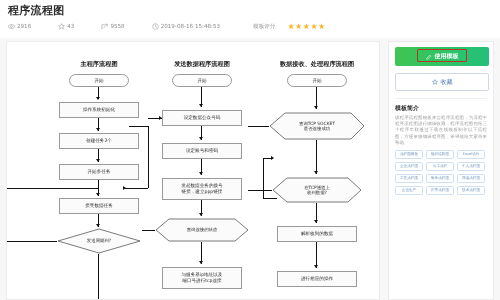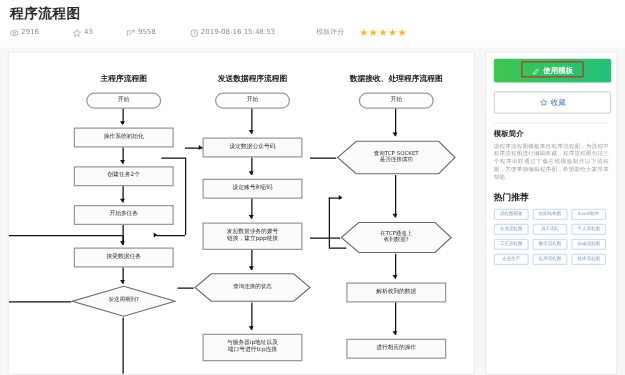--- a/index.html
+++ b/index.html
@@ -429,21 +429,20 @@
           </svg>
       </span>
       <span>收藏</span>
     </div>
 
     <div class="divider"></div>
 
     <div class="sec-title">模板简介</div>
     <div class="intro">该程序流程图模板来自程序流程图，为流程中程序流程图进行编辑收藏，程序流程图包括三个程序串联通过下载在线模板制作以下流程图，方便单独编辑程序图，希望能给大家带来帮助。</div>
 
-    <div class="hot-title">热门推荐</div>
 
     <div class="tags">
       <div class="tag">流程图模板</div>
       <div class="tag">组织结构图</div>
       <div class="tag">Excel软件</div>
       <div class="tag">企业流程图</div>
       <div class="tag">员工流程</div>
       <div class="tag">个人流程图</div>
       <div class="tag">工艺流程图</div>
       <div class="tag">教学流程图</div>

